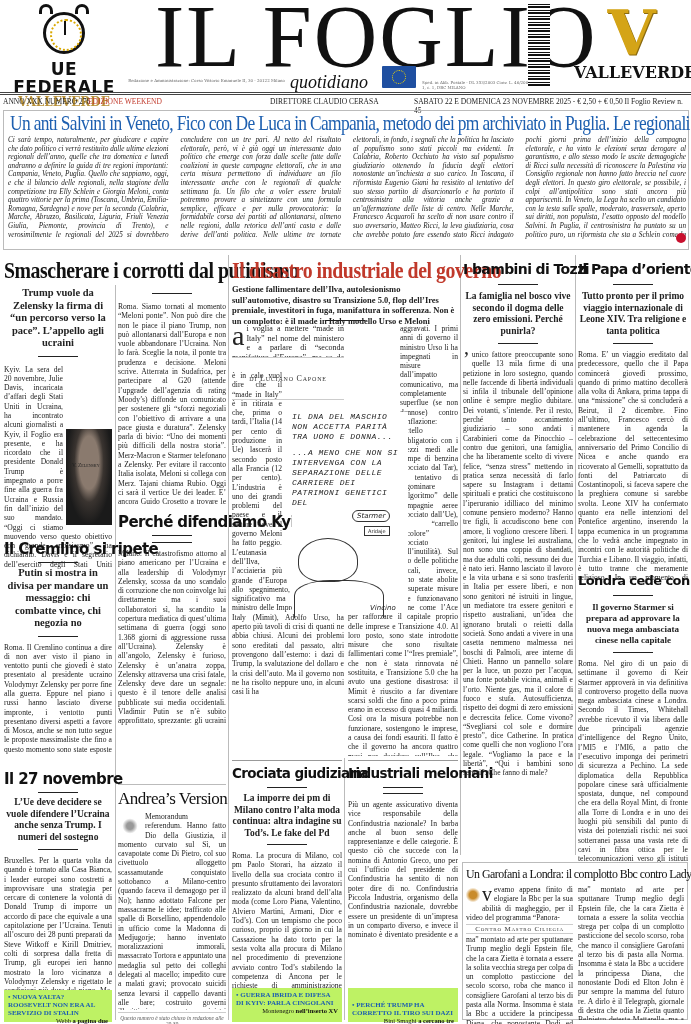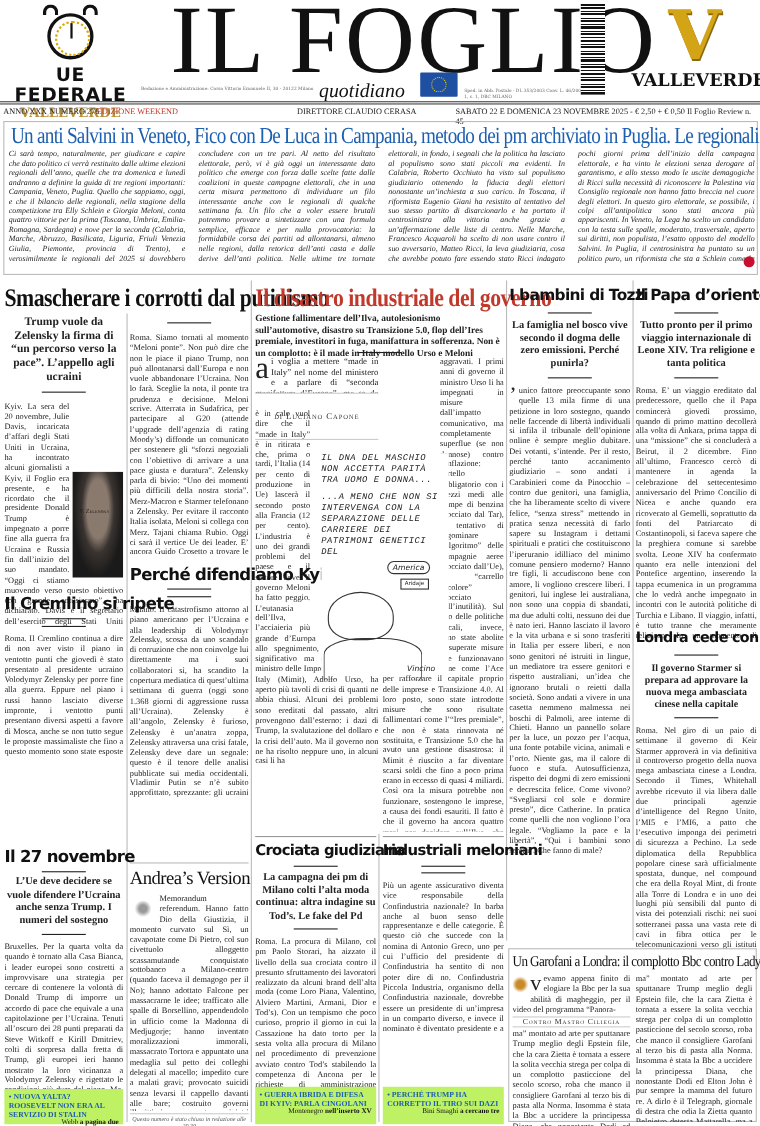--- a/index.html
+++ b/index.html
@@ -102,20 +102,21 @@
   <div class="body" style="height:205px">
     <div class="photo" style="float:right;width:46px;height:96px;margin:64px 0 2px 3px"></div>
     <span>Kyiv. La sera del 20 novembre, Julie Davis, incaricata d’affari degli Stati Uniti in Ucraina, ha incontrato alcuni giornalisti a Kyiv, il Foglio era presente, e ha ricordato che il presidente Donald Trump è impegnato a porre fine alla guerra fra Ucraina e Russia fin dall’inizio del suo mandato. “Oggi ci stiamo muovendo verso questo obiettivo con grande entusiasmo”, ha dichiarato. Davis e il segretario dell’esercito degli Stati Uniti Daniel Driscoll, in visita a Kyiv, avevano precedentemente incontrato il presidente ucraino Volodymyr Zelensky, per presentargli il piano e avevano discusso di delineare un “calendario aggressivo di sforzi” per procedere. Un funzionario statunitense a conoscenza dell’incontro ha riferito che la conversazione è durata un’ora e ha assicurato che tutti i punti del piano sarebbero stati discussi con gli ucraini.</span> 
   </div>
 </div>
 <div class="abs" style="left:72px;top:462px;font-size:5.5px;font-variant:small-caps;font-family:'Liberation Serif',serif">V. Zelensky</div>
 
 <div class="abs" style="left:4px;top:540px;width:108px">
   <div class="h-sans" style="font-size:15px;line-height:18px">Il Cremlino si ripete</div>
   <div class="sep" style="margin:4px auto 4px"></div>
+  <div class="deck">Putin si mostra in divisa per mandare un messaggio: chi combatte vince, chi negozia no</div>
   <div class="sep" style="margin:6px auto 6px"></div>
   <div class="body" style="height:112px"><span>Roma. Il Cremlino continua a dire di non aver visto il piano in ventotto punti che giovedì è stato presentato al presidente ucraino Volodymyr Zelensky per porre fine alla guerra. Eppure nel piano i russi hanno lasciato diverse impronte, i ventotto punti presentano diversi aspetti a favore di Mosca, anche se non tutto segue le proposte massimaliste che fino a questo momento sono state esposte da Vladimir Putin e dal ministro degli Esteri Sergei Lavrov. Una mano russa c’è, ma non è la solita. E’ anche una mano non abituata a redigere documenti diplomatici. E’ stato l’uomo d’affari Kirill Dmitriev ad aiutare l’inviato americano, Steve Witkoff, a mettere giù la bozza, ma dal Cremlino continuano a negare di aver ricevuto aggiornamenti diversi dal piano pubblicato ovunque.</span> </div>
 </div>
 
 <div class="abs" style="left:4px;top:770px;width:108px">
   <div class="h-sans" style="font-size:15px;line-height:18px">Il 27 novembre</div>
   <div class="sep" style="margin:4px auto 4px"></div>
   <div class="deck" style="font-size:9.5px;line-height:11.5px">L’Ue deve decidere se vuole difendere l’Ucraina anche senza Trump. I numeri del sostegno</div>
   <div class="sep" style="margin:6px auto 6px"></div>
   <div class="body" style="height:145px"><span>Bruxelles. Per la quarta volta da quando è tornato alla Casa Bianca, i leader europei sono costretti a improvvisare una strategia per cercare di contenere la volontà di Donald Trump di imporre un accordo di pace che equivale a una capitolazione per l’Ucraina. Tenuti all’oscuro dei 28 punti preparati da Steve Witkoff e Kirill Dmitriev, colti di sorpresa dalla fretta di Trump, gli europei ieri hanno mostrato la loro vicinanza a Volodymyr Zelensky e rigettato le condizioni più dure del piano. Ma, se non riusciranno a far cambiare idea a Trump, entro il 27 novembre dovranno rispondere alla domanda che cercano di evitare da febbraio: sono pronti a sostenere l’Ucraina senza gli Stati Uniti per evitare la capitolazione di Kyiv e dell’Europa?</span> </div>
@@ -148,46 +149,46 @@
 <div class="abs deck" style="left:232px;top:284px;width:226px;font-size:8.5px;line-height:10.5px;text-align:left">Gestione fallimentare dell’Ilva, autolesionismo sull’automotive, disastro su Transizione 5.0, flop dell’Ires premiale, investitori in fuga, manifattura in sofferenza. Non è un complotto: è il made in Italy modello Urso e Meloni</div>
 <div class="abs sep" style="left:325px;top:320px"></div>
 <div class="abs body" style="left:232px;top:324px;width:112px;height:33px;font-size:8px;line-height:9.5px"><span class="dropcap">a</span><span>i voglia a mettere “made in Italy” nel nome del ministero e a parlare di “seconda manifattura d’Europa”, ma se da tre anni la produzione industriale</span></div>
 <div class="abs byline" style="left:232px;top:357px;width:112px;border-top:1px solid #ccc;border-bottom:1px solid #ccc;padding:16px 0">di Luciano Capone</div>
 <div class="abs body" style="left:232px;top:371px;width:112px;height:385px"><div style="float:right;width:62px;height:200px;shape-outside:inset(0)"></div><span>è in calo vuol dire che il “made in Italy” è in ritirata e che, prima o tardi, l’Italia (14 per cento di produzione in Ue) lascerà il secondo posto alla Francia (12 per cento). L’industria è uno dei grandi problemi del paese e il settore dove il governo Meloni ha fatto peggio. L’eutanasia dell’Ilva, l’acciaieria più grande d’Europa ormai prossima allo spegnimento, è il caso più significativo ma non l’unico. Il ministro delle Imprese e del made in Italy (Mimit), Adolfo Urso, ha aperto più tavoli di crisi di quanti ne abbia chiusi. Alcuni dei problemi sono ereditati dal passato, altri provengono dall’esterno: i dazi di Trump, la svalutazione del dollaro e la crisi dell’auto. Ma il governo non ne ha risolto neppure uno, in alcuni casi li ha</span></div>
 <div class="abs body" style="left:348px;top:324px;width:110px;height:432px"><div style="float:left;width:52px;height:200px;margin-top:88px"></div><span>aggravati. I primi anni di governo il ministro Urso li ha impegnati in misure dall’impatto comunicativo, ma completamente superflue (se non dannose) contro l’inflazione: cartello obbligatorio con i prezzi medi alle pompe di benzina (bocciato dal Tar), il tentativo di “sgominare l’algoritmo” delle compagnie aeree (bocciato dall’Ue), il “carrello tricolore” (bocciato dall’inutilità). Sul lato delle politiche fiscali, invece, sono state abolite o superate misure che funzionavano bene come l’Ace per rafforzare il capitale proprio delle imprese e Transizione 4.0. Al loro posto, sono state introdotte misure che sono risultate fallimentari come l’“Ires premiale”, che non è stata rinnovata né sostituita, e Transizione 5.0 che ha avuto una gestione disastrosa: il Mimit è riuscito a far diventare scarsi soldi che fino a poco prima erano in eccesso di quasi 4 miliardi. Così ora la misura potrebbe non funzionare, sostengono le imprese, a causa dei fondi esauriti. Il fatto è che il governo ha ancora quattro mesi per decidere sull’Ilva, che resta in mano alle decisioni di Stellantis, unico produttore italiano. Ma anche qui non si è ben capita la strategia dello “Stato stratega”.</span> </div>
 <div class="abs cartoon" style="left:292px;top:412px;width:116px;height:200px">
   <div class="cartoon-text">Il DNA del maschio non accetta parità tra uomo e donna...</div>
   <div class="cartoon-text" style="margin-top:6px">...a meno che non si intervenga con la separazione delle carriere dei patrimoni genetici del</div>
   <div style="position:relative;height:110px">
-    <div style="position:absolute;left:60px;top:2px;border:1px solid #333;border-radius:8px;padding:1px 4px;font-size:7px;font-family:'DejaVu Sans',sans-serif;font-style:italic">America</div>
+    <div style="position:absolute;left:60px;top:2px;border:1px solid #333;border-radius:8px;padding:1px 4px;font-size:7px;font-family:'DejaVu Sans',sans-serif;font-style:italic">Starmer</div>
     <div style="position:absolute;left:72px;top:18px;border:1px solid #333;padding:1px 3px;font-size:5px;font-family:'DejaVu Sans',sans-serif">Aridaje</div>
     <div style="position:absolute;left:6px;top:30px;width:60px;height:44px;border:1.5px solid #333;border-radius:50% 50% 40% 40%"></div>
     <div style="position:absolute;left:2px;top:72px;width:90px;height:38px;border:1.5px solid #333;border-radius:40% 40% 0 0;border-bottom:none"></div>
     <div style="position:absolute;left:78px;top:96px;font-size:7px;font-family:'DejaVu Sans',sans-serif;font-style:italic">Vincino</div>
   </div>
 </div>
 
 <div class="abs" style="left:232px;top:760px;width:110px;border-top:1px solid #999;padding-top:4px">
   <div class="h-sans" style="font-size:13.5px;line-height:17px">Crociata giudiziaria</div>
   <div class="sep" style="margin:5px auto 5px"></div>
-  <div class="deck" style="font-size:9.5px;line-height:11.5px">La campagna dei pm di Milano colti l’alta moda continua: altra indagine su Tod’s. Le fake del Pd</div>
+  <div class="deck" style="font-size:9.5px;line-height:11.5px">La imporre dei pm di Milano contro l’alta moda continua: altra indagine su Tod’s. Le fake del Pd</div>
   <div class="sep" style="margin:5px auto 6px"></div>
   <div class="body" style="height:140px"><span>Roma. La procura di Milano, col pm Paolo Storari, ha aizzato il livello della sua crociata contro il presunto sfruttamento dei lavoratori realizzato da alcuni brand dell’alta moda (come Loro Piana, Valentino, Alviero Martini, Armani, Dior e Tod’s). Con un tempismo che poco curioso, proprio il giorno in cui la Cassazione ha dato torto per la sesta volta alla procura di Milano nel procedimento di prevenzione avviato contro Tod’s stabilendo la competenza di Ancona per le richieste di amministrazione giudiziaria), Storari ha deciso di aprire un procedimento penale, stavolta per contestare ai manager di Tod’s una responsabilità non colposa, bensì addirittura dolosa, di caporalato.</span> </div>
 </div>
 <div class="abs promo" style="left:232px;top:988px;width:110px;height:34px;padding:3px 4px">
   <div class="p-title" style="font-size:7px;line-height:8px">• Guerra ibrida e difesa di Kyiv: parla Cingolani</div>
   <div class="p-by" style="font-size:6.5px"><span>Montenegro</span> <b>nell’inserto XV</b></div>
 </div>
 <div class="abs" style="left:348px;top:760px;width:110px;border-top:1px solid #999;padding-top:4px">
   <div class="h-sans" style="font-size:13.5px;line-height:17px">Industriali meloniani</div>
   <div class="sep" style="margin:5px auto 5px"></div>
   <div class="sep" style="margin:5px auto 6px"></div>
   <div class="body" style="height:140px"><span>Più un agente assicurativo diventa vice responsabile della Confindustria nazionale? In barba anche al buon senso delle rappresentanze e delle categorie. È questo ciò che succede con la nomina di Antonio Greco, uno per cui l’ufficio del presidente di Confindustria ha sentito di non poter dire di no. Confindustria Piccola Industria, organismo della Confindustria nazionale, dovrebbe essere un presidente di un’impresa in un comparto diverso, e invece il nominato è diventato presidente e a coprire la carica di vicepresidente della Confindustria nazionale. Si vota il 27 novembre e si dovrà scegliere tra due candidati, il campano Pasquale Lampugnale e il laziale Fausto Bianchi.</span> </div>
 </div>
-<div class="abs promo" style="left:348px;top:988px;width:110px;height:34px;padding:3px 4px">
+<div class="abs promo" style="left:348px;top:988px;width:110px;height:34px;padding:13px 4px">
   <div class="p-title" style="font-size:7px;line-height:8px">• Perché Trump ha corretto il tiro sui dazi</div>
   <div class="p-by" style="font-size:6.5px"><span>Bini Smaghi</span> <b>a cercano tre</b></div>
 </div>
 
 <div class="abs" style="left:463px;top:260px;width:110px">
   <div class="h-sans" style="font-size:14px;line-height:18px">I bambini di Tozzi</div>
   <div class="sep" style="margin:6px auto 6px"></div>
   <div class="deck" style="font-size:9.5px;line-height:11.5px">La famiglia nel bosco vive secondo il dogma delle zero emissioni. Perché punirla?</div>
   <div class="sep" style="margin:6px auto 6px"></div>
   <div class="body" style="height:508px"><span class="dropcap" style="font-size:20px;line-height:18px">’</span><span>unico fattore preoccupante sono quelle 13 mila firme di una petizione in loro sostegno, quando nelle faccende di libertà individuali si infila il tribunale dell’opinione online è sempre meglio dubitare. Dei votanti, s’intende. Per il resto, perché tanto accanimento giudiziario – sono andati i Carabinieri come da Pinocchio – contro due genitori, una famiglia, che ha liberamente scelto di vivere felice, “senza stress” mettendo in pratica senza necessità di farlo sapere su Instagram i dettami spirituali e pratici che costituiscono l’iperuranio idilliaco del minimo comune pensiero moderno? Hanno tre figli, li accudiscono bene con amore, li vogliono crescere liberi. I genitori, lui inglese lei australiana, non sono una coppia di sbandati, ma due adulti colti, nessuno dei due è nato ieri. Hanno lasciato il lavoro e la vita urbana e si sono trasferiti in Italia per essere liberi, e non sono genitori né istruiti in lingue, un mediatore tra essere genitori e rispetto australiani, un’idea che ignorano brutali o reietti dalla società. Sono andati a vivere in una casetta nemmeno malmessa nei boschi di Palmoli, aree interne di Chieti. Hanno un pannello solare per la luce, un pozzo per l’acqua, una fonte potabile vicina, animali e l’orto. Niente gas, ma il calore di fuoco e stufa. Autosufficienza, rispetto dei dogmi di zero emissioni e decrescita felice. Come vivono? “Svegliarsi col sole e dormire presto”, dice Catherine. In pratica come quelli che non vogliono l’ora legale. “Vogliamo la pace e la libertà”, “Qui i bambini sono sereni”. Che fanno di male?</span></div>

